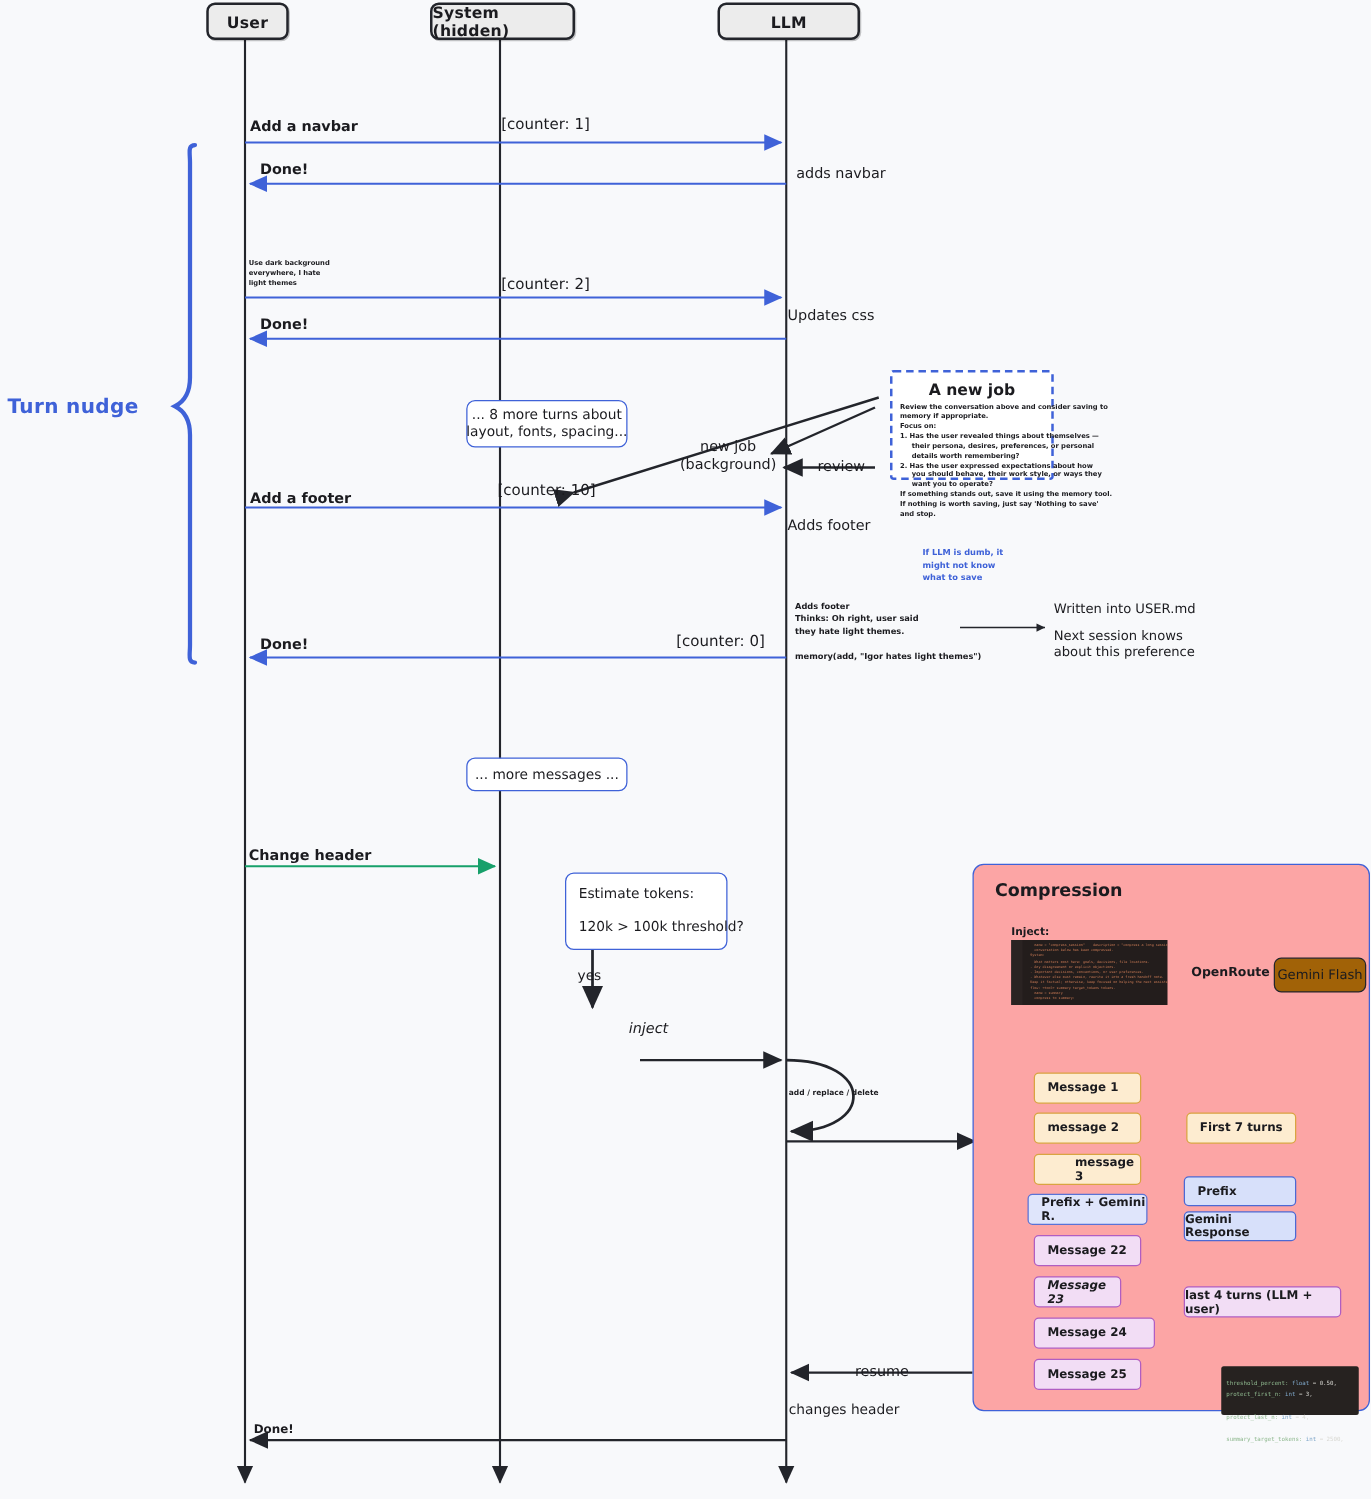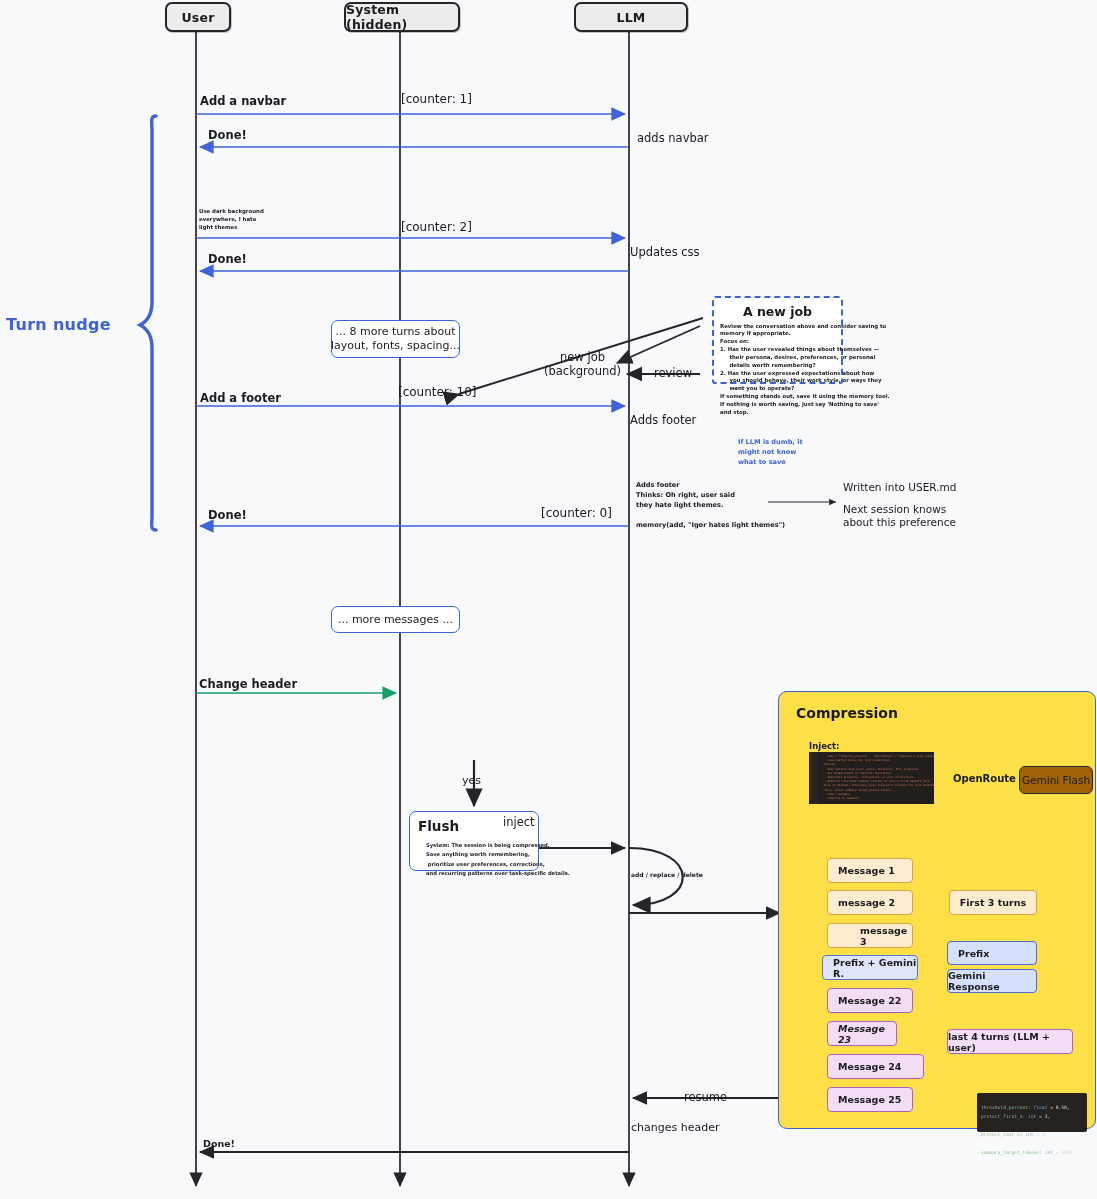--- a/index.html
+++ b/index.html
@@ -15,20 +15,21 @@
   .actor{
     position:absolute;border:2px solid #23252b;border-radius:7px;
     background:#ececec;box-shadow:1px 1px 0 rgba(0,0,0,.22);
     display:flex;align-items:center;justify-content:center;
     font-size:12.5px;font-weight:600;letter-spacing:.2px;height:26px;
   }
   
   .bluebox{
     position:absolute;border:1.6px solid #3f62d8;border-radius:7px;background:#ffffff;
     box-sizing:border-box;
+    margin-left:42px;
   }
   .blackbox{
     position:absolute;border:1.6px solid #23252b;border-radius:6px;background:#a16207;
     box-sizing:border-box;display:flex;align-items:center;justify-content:center;
     font-size:11.5px;
   }
   .dashbox{
     position:absolute;border:2px dashed #3f62d8;border-radius:3px;background:#ffffff;
     box-sizing:border-box;padding:4px 6px;
   }
@@ -38,21 +39,21 @@
   .lbl.xs{font-size:6.6px;line-height:1.5;}
   .lbl.blue{color:#3f62d8;}
   .lbl.big{font-size:16px;font-weight:700;color:#3f62d8;letter-spacing:.3px;}
   .lbl.ttl{font-size:14px;font-weight:700;}
   .lbl.ttl2{font-size:12.5px;font-weight:700;}
   .lbl.flush{font-size:13.5px;font-weight:700;}
 
   
   #compression-panel{
     position:absolute;left:778px;top:691px;width:318px;height:438px;
-    border:1.6px solid #3f62d8;border-radius:9px;background:#fde047;box-sizing:border-box;
+    border:1.6px solid #3f62d8;border-radius:9px;background:#fca5a5;box-sizing:border-box;
   }
   .msgbox{
     position:absolute;box-sizing:border-box;border-radius:4px;
     display:flex;align-items:center;padding-left:10px;font-size:9.5px;font-weight:600;
     height:25px;
   }
   .msg-orange{background:#fdecd0;border:1.3px solid #d9a441;}
   .msg-purple{background:#f2ddf5;border:1.3px solid #b05ec2;}
   .msg-blue{background:#dfe5fb;border:1.3px solid #5a73d6;}
   .msg-blue2{background:#d7e0fa;border:1.3px solid #4c69d4;}
@@ -214,30 +215,27 @@
      their persona, desires, preferences, or personal
      details worth remembering?</div>
     <div class="lbl sm" style="position:static;">2. Has the user expressed expectations about how
      you should behave, their work style, or ways they
      want you to operate?</div>
     <div class="lbl sm" style="position:static;">If something stands out, save it using the memory tool.
 If nothing is worth saving, just say 'Nothing to save'
 and stop.</div>
   </div>
 
+  <div class="bluebox" style="left:410px;top:698px;width:130px;height:62px;padding:9px 10px;">
+    <div class="lbl" style="position:static;font-size:11px;margin-bottom:13px;">Estimate tokens:</div>
+    <div class="lbl" style="position:static;font-size:11px;">120k &gt; 100k threshold?</div>
+  </div>
   <div class="lbl" style="left:462px;top:774px;font-size:11px;">yes</div>
 
-  <div class="bluebox" style="left:409px;top:811px;width:130px;height:60px;padding:6px 8px;">
-    <div class="lbl flush" style="position:static;">Flush</div>
-    <div class="flush-body lbl" style="position:static;margin-top:6px;margin-left:8px;">System: The session is being compressed.
-Save anything worth remembering,
- prioritize user preferences, corrections,
-and recurring patterns over task-specific details.</div>
-  </div>
-  <div class="lbl" style="left:503px;top:815px;font-size:11.5px;">inject</div>
+  <div class="lbl" style="left:503px;top:815px;font-size:11.5px;font-style:italic;">inject</div>
 
   <div id="compression-panel">
     <div class="lbl ttl" style="left:17px;top:13px;">Compression</div>
     <div class="lbl" style="left:30px;top:49px;font-size:8.5px;font-weight:700;">Inject:</div>
 
     <div class="code-dark" style="left:30px;top:60px;width:125px;height:52px;padding:2px 0;">
       <div class="gut"></div>
       <div class="ln">    name = "compress_session"    description = "compress a long session"</div>
       <div class="ln"></div>
       <div class="ln">    conversation below has been compressed.</div>
@@ -283,21 +281,21 @@
     <span>Message 23</span>
   </div>
   <div class="msgbox msg-purple" style="left:827px;top:1054px;width:97px;">
     <span>Message 24</span>
   </div>
   <div class="msgbox msg-purple" style="left:827px;top:1087px;width:86px;">
     <span>Message 25</span>
   </div>
 
   <div class="msgbox msg-orange" style="left:949px;top:890px;width:88px;justify-content:center;padding-left:0;">
-    <span>First 3 turns</span>
+    <span>First 7 turns</span>
   </div>
   <div class="msgbox msg-blue2" style="left:947px;top:941px;width:90px;height:24px;">
     <span>Prefix</span>
 
   </div>
   <div class="msgbox msg-blue2" style="left:947px;top:969px;width:90px;height:24px;justify-content:center;padding-left:0;">
     <span>Gemini Response</span>
   </div>
   <div class="msgbox msg-purple" style="left:947px;top:1029px;width:126px;justify-content:center;padding-left:0;">
     <span>last 4 turns (LLM + user)</span>

